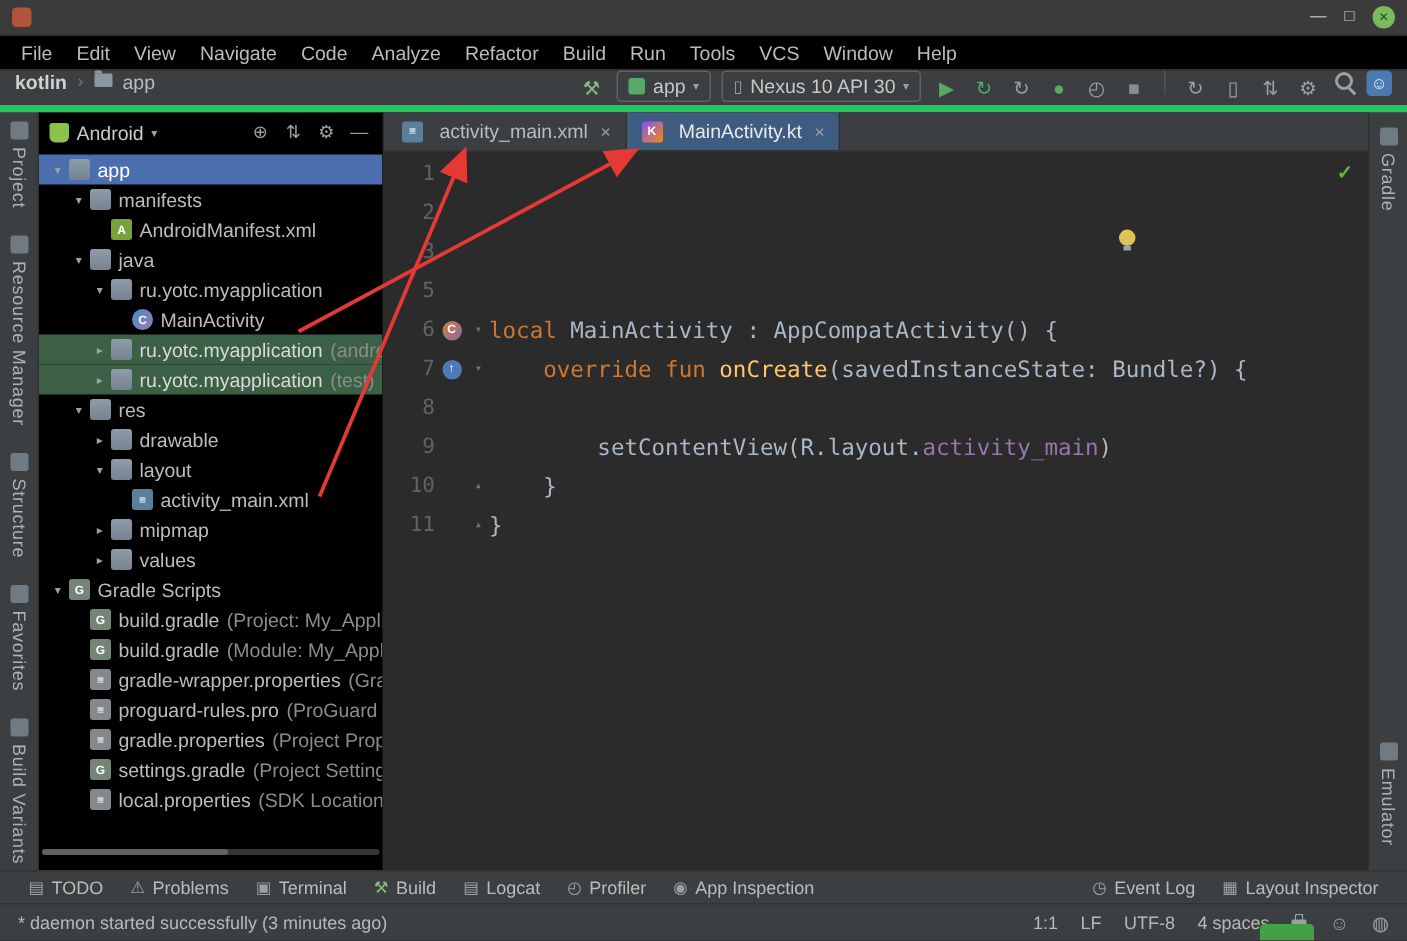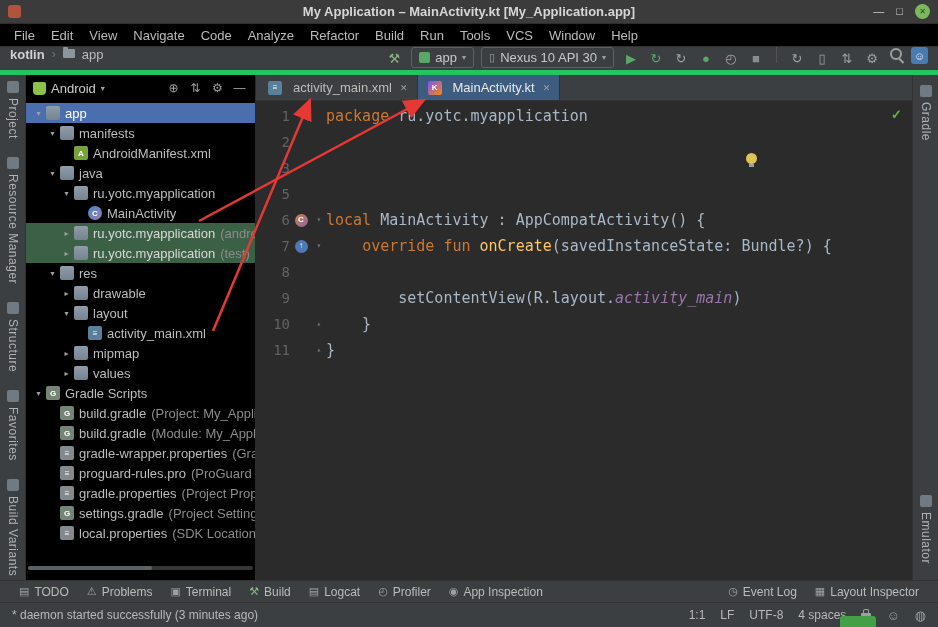--- a/index.html
+++ b/index.html
@@ -83,21 +83,21 @@
   .gut-num{width:34px;text-align:right;color:#606366;flex:none;font-size:14px}
   .gut-icon{width:22px;flex:none;display:flex;align-items:center;justify-content:center}
   .gbadge{width:13px;height:13px;border-radius:50%;font-size:8px;color:#fff;display:flex;align-items:center;justify-content:center;font-family:"Liberation Sans",sans-serif;font-weight:bold}
   .gi-class{background:linear-gradient(135deg,#c97f3f,#8e67ab)}
   .gi-override{background:#4e7bb5}
   .gut-fold{width:14px;flex:none;color:#707376;font-size:8px;text-align:center;line-height:26px}
   .code-text{color:#a9b7c6}
   .tk-kw{color:#cc7832}
   .tk-pl{color:#a9b7c6}
   .tk-fn{color:#ffc66b}
-  .tk-it{color:#9876aa;font-style:italic}
+  .tk-it{color:#9876aa;}
   .tk-fold{background:#3c4042;border:1px solid #5f6367;border-radius:3px;padding:0 4px;margin:0 1px;color:#a9b7c6}
   .inspection-check{position:absolute;top:6px;right:10px;color:#62b543;font-size:13px;font-weight:bold;font-family:"Liberation Sans",sans-serif}
   .bulb{position:absolute;left:490px;top:52px;width:11px;height:11px;border-radius:50%;background:#dcc457}
   .bulb::after{content:"";position:absolute;left:3px;top:11px;width:5px;height:3px;background:#9da0a3}
 
   
   .bottom-bar{height:22px;flex:none;background:#3c3f41;border-top:1px solid #323232;display:flex;align-items:center;padding:0 10px;font-size:12px;color:#bbb}
   .bb-item{display:flex;align-items:center;gap:5px;padding:0 9px;white-space:nowrap}
   .bb-ic{font-size:11px;color:#9da0a3}
   .bb-right{margin-left:auto;display:flex}
@@ -121,21 +121,20 @@
       <marker id="ah" markerWidth="10" markerHeight="8" refX="8" refY="4" orient="auto">
         <path d="M0,0 L9,4 L0,8 z" fill="#e53935"></path>
       </marker>
     </defs>
     <line x1="199" y1="221" x2="424" y2="100" stroke-width="2.5" marker-end="url(#ah)" stroke="#e53935"></line>
     <line x1="213" y1="331" x2="310" y2="100" stroke-width="2.5" marker-end="url(#ah)" stroke="#e53935"></line>
   </svg>
 
   <div class="titlebar">
     <span class="app-menu-ic"></span>
-    <div class="tb-title">My Application – MainActivity.kt [My_Application.app]</div>
     <div class="win-controls">
       <span class="win-btn">—</span>
       <span class="win-btn">□</span>
       <span class="win-close">✕</span>
     </div>
   </div>
 
   <div class="menubar">
       <span class="menu-item">File</span>
       <span class="menu-item">Edit</span>
@@ -361,21 +360,21 @@
             <span class="tab-close">✕</span>
           </div>
           <div class="etab active">
             <span class="tic ic-kt">K</span>
             <span class="tab-label">MainActivity.kt</span>
             <span class="tab-close">✕</span>
           </div>
         </div>
       <div class="editor">
         <div>
-            <div class="code-line"><span class="gut-num">1</span><span class="gut-icon"></span><span class="gut-fold"></span><span class="code-text"><span class="tk-kw">package</span><span class="tk-pl"> ru.yotc.myapplication</span></span></div>
+            <div class="code-line"><span class="gut-num">1</span><span class="gut-icon"></span><span class="gut-fold"></span></div>
             <div class="code-line"><span class="gut-num">2</span><span class="gut-icon"></span><span class="gut-fold"></span><span class="code-text"></span></div>
             <div class="code-line"><span class="gut-num">3</span><span class="gut-icon"></span><span class="gut-fold"></span></div>
             <div class="code-line"><span class="gut-num">5</span><span class="gut-icon"></span><span class="gut-fold"></span><span class="code-text"></span></div>
             <div class="code-line"><span class="gut-num">6</span><span class="gut-icon"><span class="gbadge gi-class">C</span></span><span class="gut-fold">▾</span><span class="code-text"><span class="tk-kw">local</span><span class="tk-pl"> MainActivity : AppCompatActivity() {</span></span></div>
             <div class="code-line"><span class="gut-num">7</span><span class="gut-icon"><span class="gbadge gi-override">↑</span></span><span class="gut-fold">▾</span><span class="code-text"><span class="tk-pl">    </span><span class="tk-kw">override</span><span class="tk-pl"> </span><span class="tk-kw">fun</span><span class="tk-pl"> </span><span class="tk-fn">onCreate</span><span class="tk-pl">(savedInstanceState: Bundle?) {</span></span></div>
             <div class="code-line"><span class="gut-num">8</span><span class="gut-icon"></span><span class="gut-fold"></span></div>
             <div class="code-line"><span class="gut-num">9</span><span class="gut-icon"></span><span class="gut-fold"></span><span class="code-text"><span class="tk-pl">        setContentView(R.layout.</span><span class="tk-it">activity_main</span><span class="tk-pl">)</span></span></div>
             <div class="code-line"><span class="gut-num">10</span><span class="gut-icon"></span><span class="gut-fold">▴</span><span class="code-text"><span class="tk-pl">    }</span></span></div>
             <div class="code-line"><span class="gut-num">11</span><span class="gut-icon"></span><span class="gut-fold">▴</span><span class="code-text"><span class="tk-pl">}</span></span></div>
           </div>

